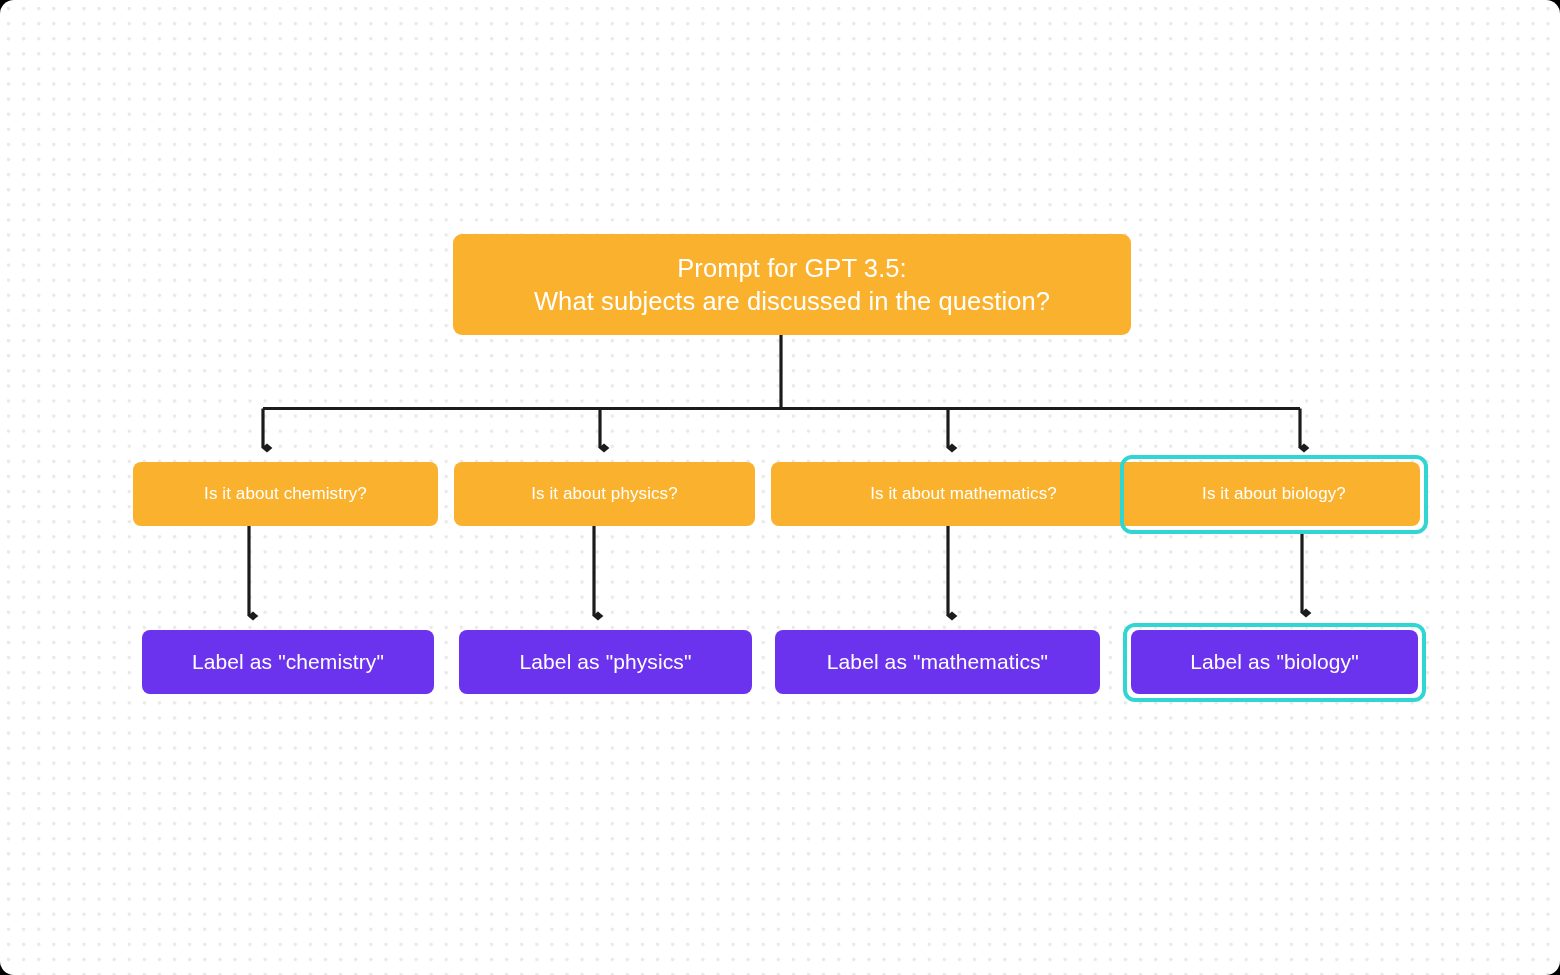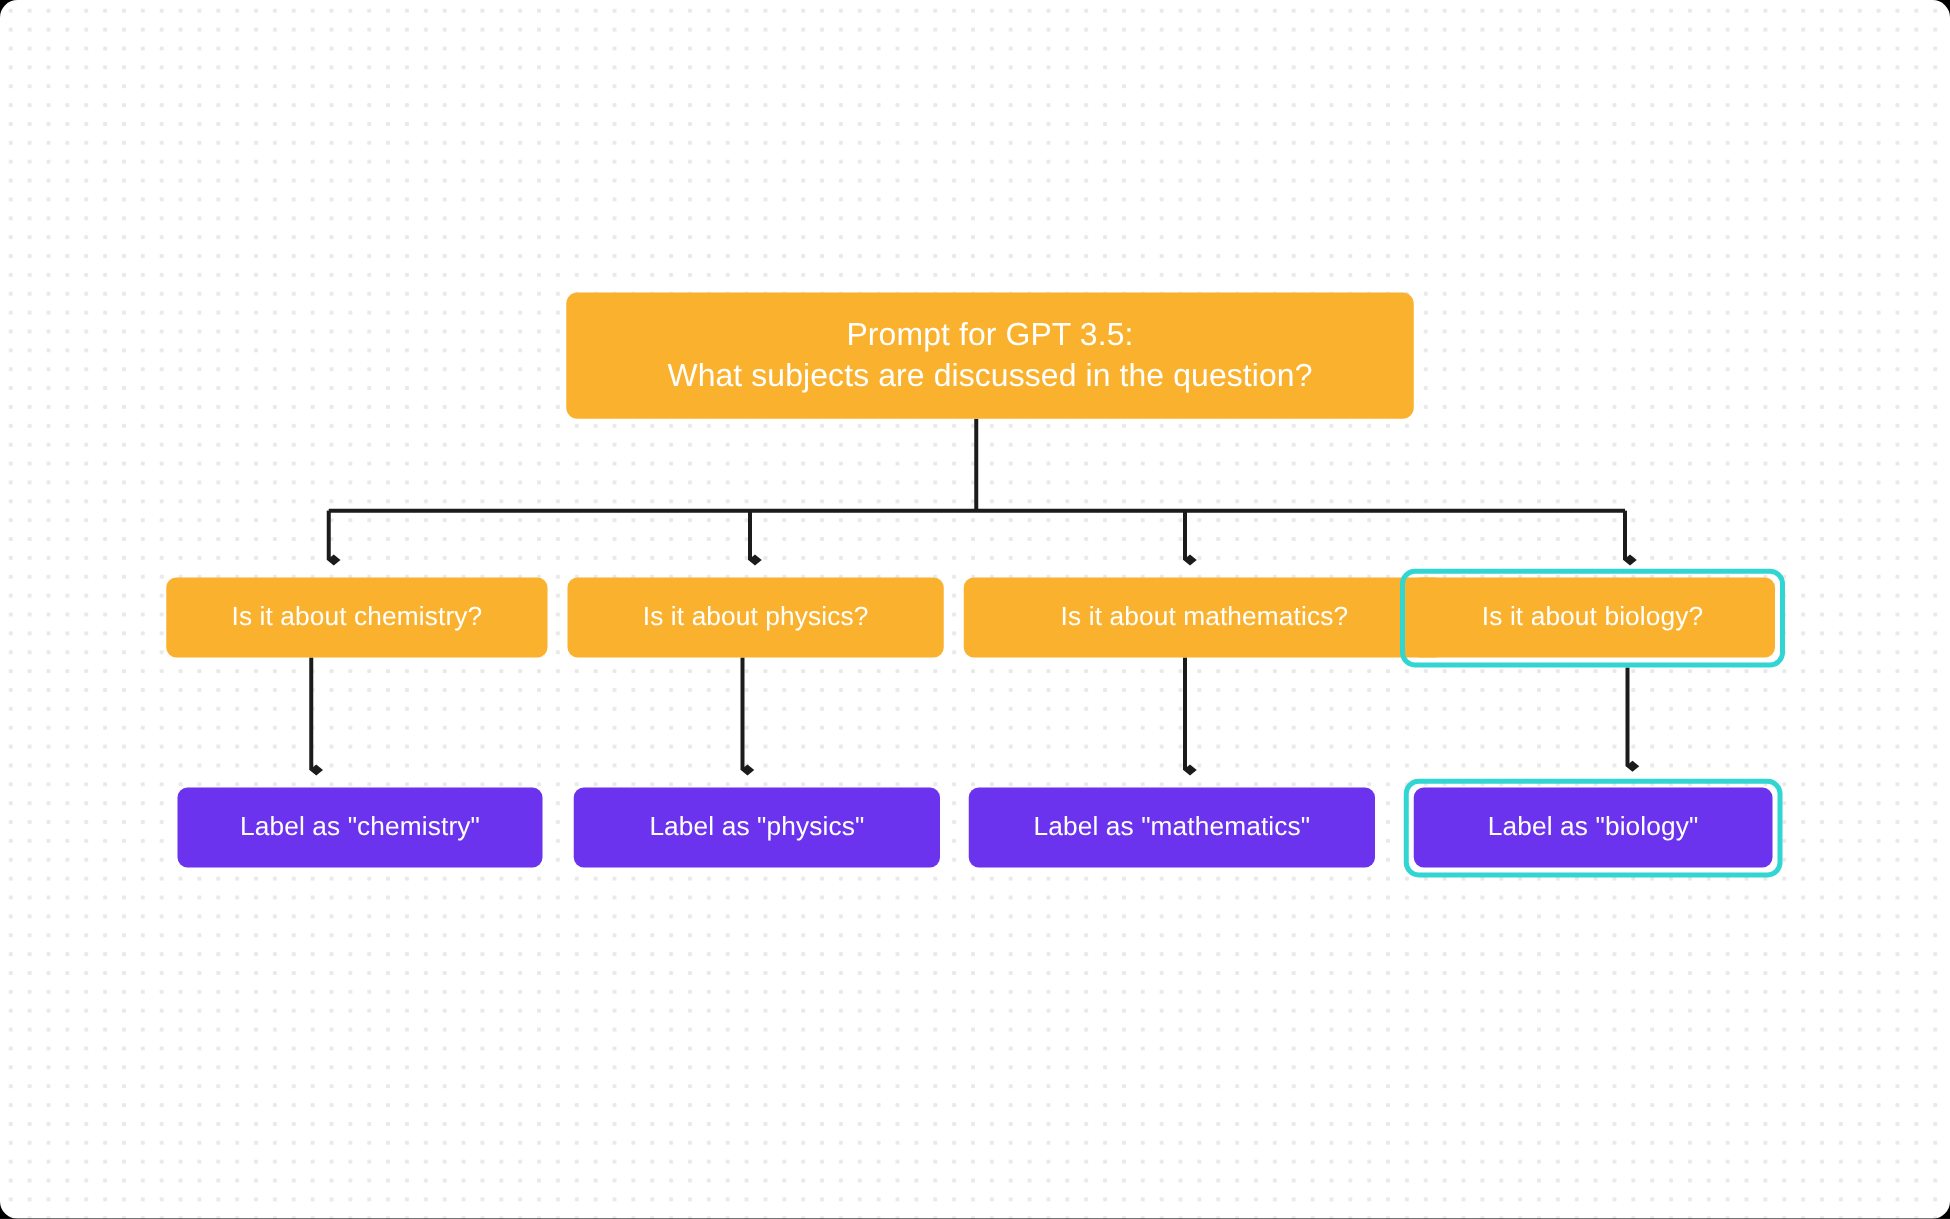--- a/index.html
+++ b/index.html
@@ -76,21 +76,21 @@
     height: 101px;
     font-size: 25.5px;
     border-radius: 9px;
     margin-left: 12px;
   }
 
   
   .node-question {
     top: 462px;
     height: 64px;
-    font-size: 21px;
+    font-size: 17px;
   }
   #node-q-chemistry { left: 133px; width: 305px; }
   #node-q-physics   { left: 454px; width: 301px; }
   #node-q-math      { left: 771px; width: 385px; }
   #node-q-biology   { left: 1128px; width: 292px; }
 
   
   .node-label-row {
     top: 630px;
     height: 64px;

